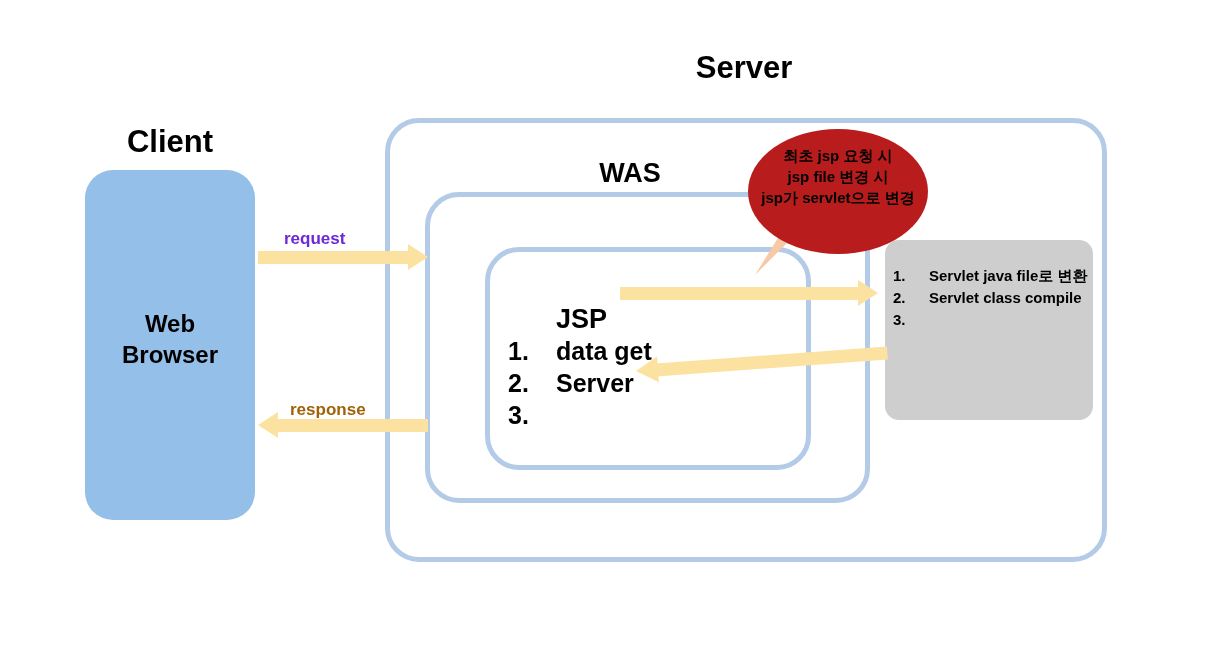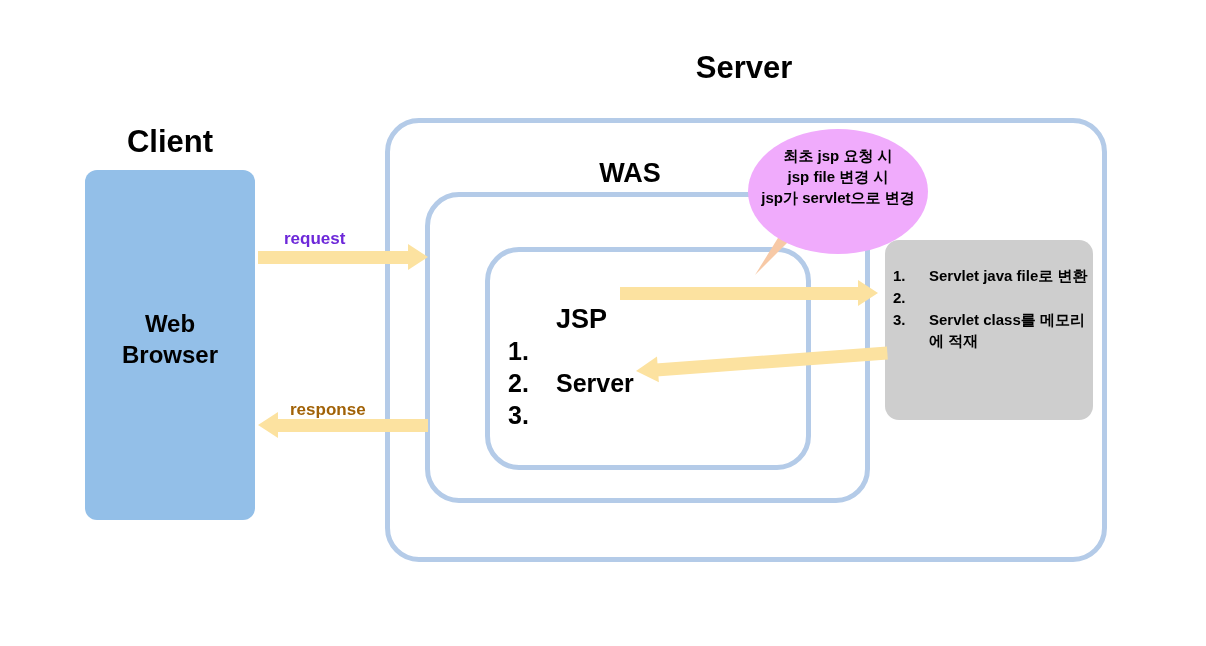--- a/index.html
+++ b/index.html
@@ -34,21 +34,21 @@
     width: 170px;
     font-size: 31px;
   }
   #web-browser-box {
     position: absolute;
     left: 85px;
     top: 170px;
     width: 170px;
     height: 350px;
     background: #93bfe8;
-    border-radius: 12px;
+    border-radius: 28px;
   }
   #web-browser-label {
     position: absolute;
     left: 0;
     top: 138px;
     width: 170px;
     text-align: center;
     font-size: 24px;
     font-weight: bold;
     color: #000000;
@@ -124,21 +124,21 @@
   #servlet-list .num { width: 36px; flex: none; }
   #servlet-list .txt { flex: 1; }
 
   
   #bubble {
     position: absolute;
     left: 748px;
     top: 129px;
     width: 180px;
     height: 125px;
-    background: #f0abfc;
+    background: #b91c1c;
     border-radius: 50% / 50%;
   }
   #bubble-text {
     position: absolute;
     left: 10px;
     top: 16px;
     width: 160px;
     text-align: center;
     font-size: 15px;
     font-weight: bold;
@@ -252,42 +252,43 @@
 
   <div class="nest-box" id="was-box"></div>
 
   <div class="nest-box" id="jsp-box"></div>
 
   <div id="jsp-label">JSP</div>
 
   <div id="jsp-list">
     <div class="li">
       <span class="num">1.</span>
+      <span class="txt">data get</span>
     </div>
     <div class="li">
       <span class="num">2.</span>
       <span class="txt">Server</span>
     </div>
     <div class="li">
       <span class="num">3.</span>
     </div>
   </div>
 
   <div id="servlet-box">
     <div id="servlet-list">
       <div class="li">
         <span class="num">1.</span>
         <span class="txt">Servlet java file로 변환</span>
       </div>
       <div class="li">
         <span class="num">2.</span>
+        <span class="txt">Servlet class compile</span>
       </div>
       <div class="li">
         <span class="num">3.</span>
-        <span class="txt">Servlet class를 메모리에 적재</span>
       </div>
     </div>
   </div>
 
   <div id="bubble-tail"></div>
   <div id="bubble">
     <div id="bubble-text">최초 jsp 요청 시<br>jsp file 변경 시<br>jsp가 servlet으로 변경</div>
   </div>
 
   <div class="arrow-shaft" id="arrow-request-shaft"></div>

